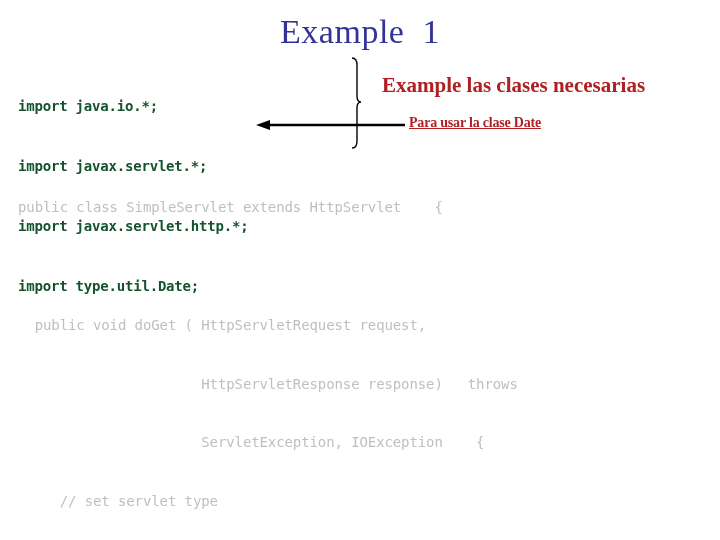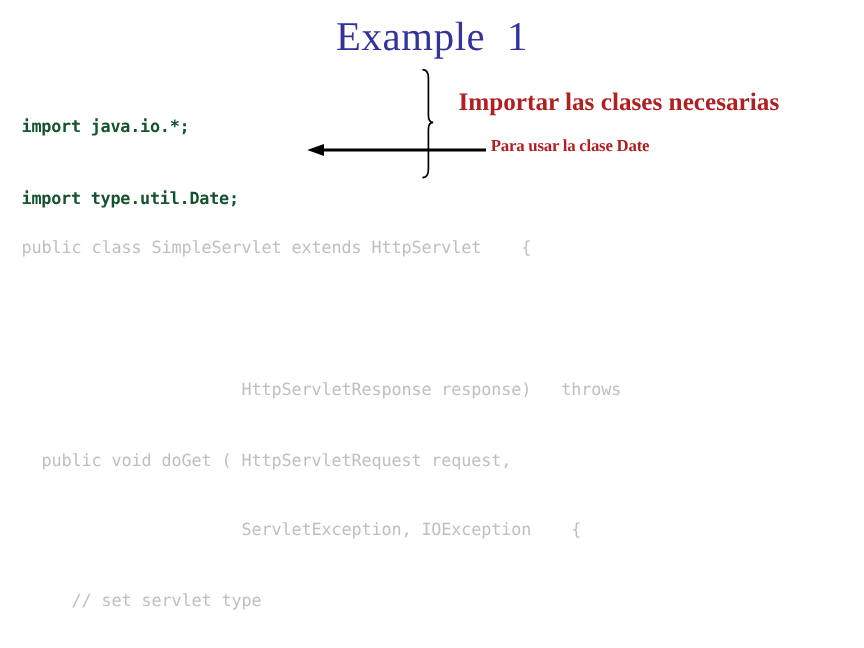--- a/index.html
+++ b/index.html
@@ -82,20 +82,21 @@
     top: 72px;
     font-size: 21px;
     line-height: 26px;
   }
   #annotation-sub {
     left: 409px;
     top: 114px;
     font-size: 14px;
     line-height: 18px;
     letter-spacing: -0.2px;
+    text-decoration: underline;
   }
 
   
   #graphics {
     position: absolute;
     left: 0;
     top: 0;
     width: 720px;
     height: 540px;
     pointer-events: none;
@@ -103,44 +104,46 @@
 </style>
 </head>
 <body>
 
 <div id="slide">
 
   <div id="slide-title">Example  1</div>
 
   <div id="import-block">
     <div class="code-line">import java.io.*;</div>
+    <div class="code-line">import javax.servlet.*;</div>
+    <div class="code-line">import javax.servlet.http.*;</div>
     <div class="code-line">import type.util.Date;</div>
   </div>
 
   <div id="code-block">
     <div class="code-line">public class SimpleServlet extends HttpServlet    {</div>
     <div class="code-line"></div>
+    <div class="code-line">  public void doGet ( HttpServletRequest request,</div>
     <div class="code-line">                      HttpServletResponse response)   throws</div>
-    <div class="code-line">  public void doGet ( HttpServletRequest request,</div>
     <div class="code-line">                      ServletException, IOException    {</div>
     <div class="code-line">     // set servlet type</div>
     
     
     
     
     
     
     
     
     
     
     
   </div>
 
-  <div class="annotation" id="annotation-main">Importar las clases necesarias</div>
+  <div class="annotation" id="annotation-main">Example las clases necesarias</div>
 
   <div class="annotation" id="annotation-sub">Para usar la clase Date</div>
 
   <svg id="graphics" viewBox="0 0 720 540">
 
     <path d="M 352 58 Q 357 58 357 65 L 357 96 Q 357 102 361 102 Q 357 102 357 108 L 357 141 Q 357 148 352 148" fill="none" stroke="#000000" stroke-width="1.4"></path>
 
     <line x1="405" y1="125" x2="264" y2="125" stroke="#000000" stroke-width="2.6"></line>
     <polygon points="256,125 270,120 270,130" fill="#000000"></polygon>
   </svg>

